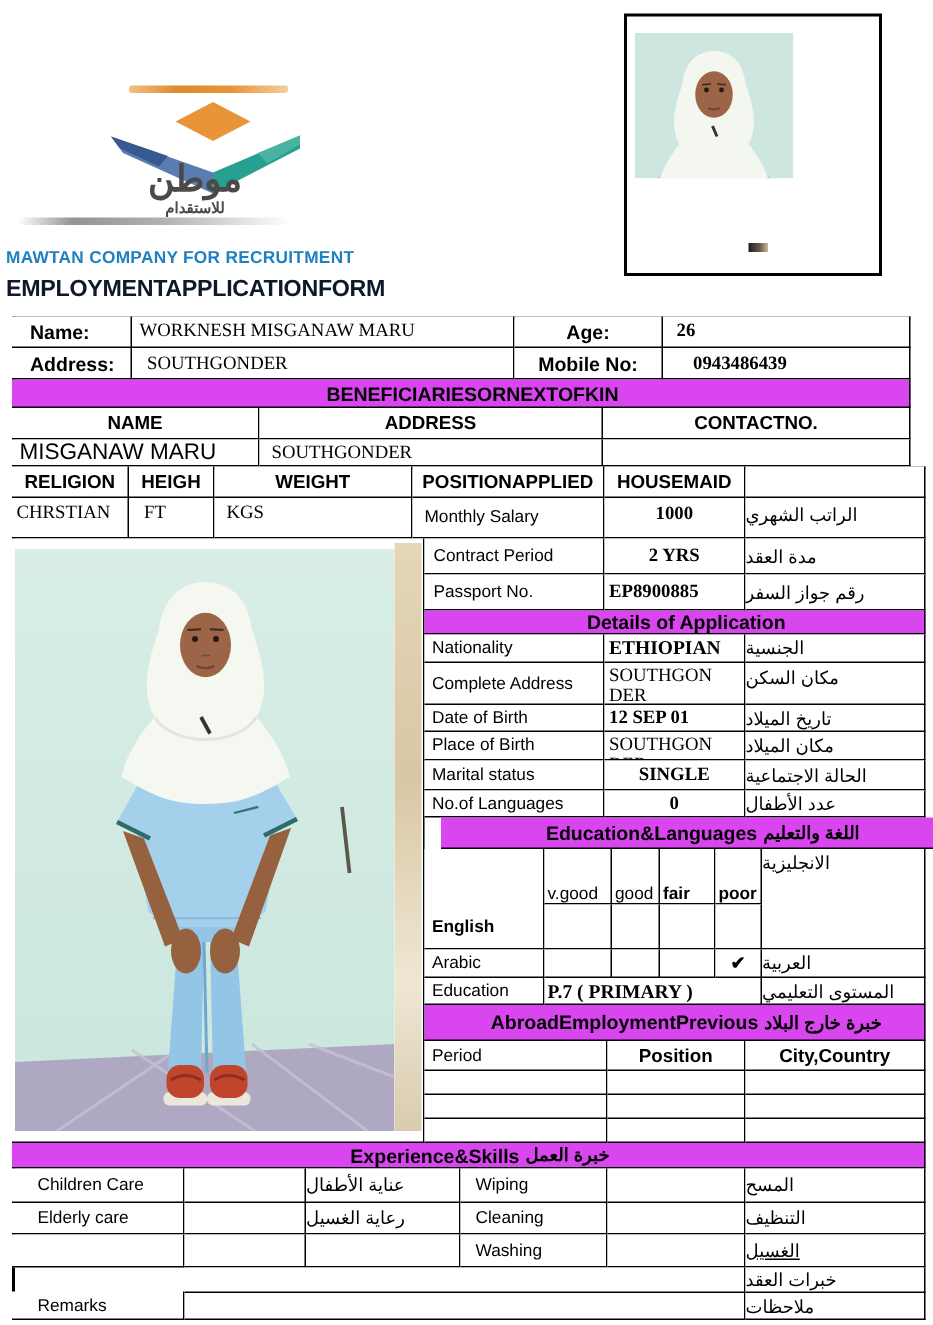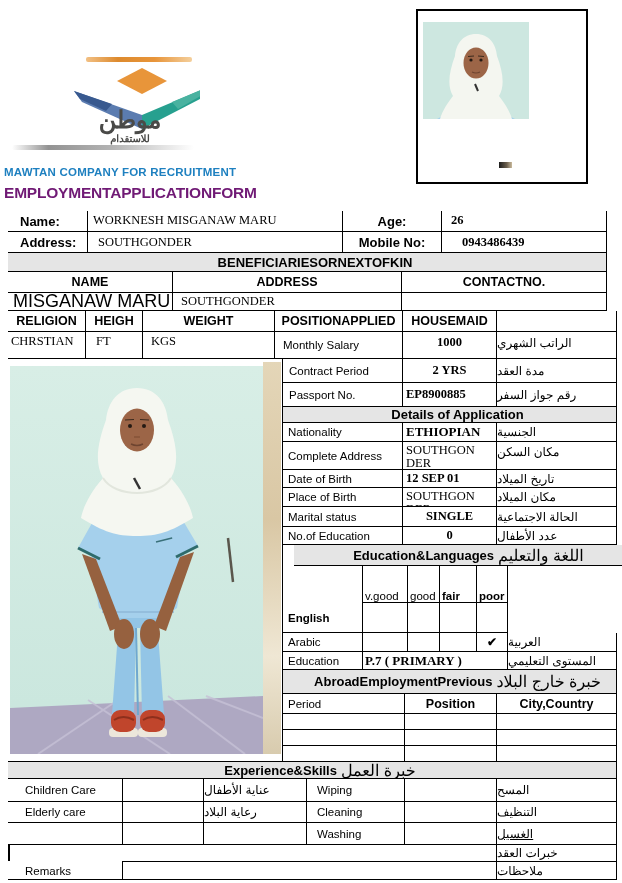--- a/index.html
+++ b/index.html
@@ -6,30 +6,30 @@
   html,body{margin:0;padding:0;background:#fff;}
   #page{position:relative;width:622px;height:883px;background:#fff;overflow:hidden;
         font-family:"Liberation Sans",sans-serif;color:#000;}
   .c{position:absolute;box-sizing:border-box;border-right:1.5px solid #000;border-bottom:1.5px solid #000;
      display:flex;align-items:center;overflow:hidden;font-size:11.5px;background:#fff;padding-left:5px;}
   .hb{font-weight:bold;font-size:12.5px;justify-content:center;padding-left:0;}
   .lb{font-weight:bold;font-size:13px;padding-left:12px;}
   .v{font-family:"Liberation Serif",serif;font-size:12.5px;}
   .vb{font-family:"Liberation Serif",serif;font-size:12.5px;font-weight:bold;}
   .ctr{justify-content:center;padding-left:0;}
-  .band{background:#e5e5e5;font-weight:bold;font-size:13px;justify-content:center;padding-left:16px;gap:4px;}
-  .band .ar-inline{font-weight:normal;font-size:16px;}
+  .band{background:#d946ef;font-weight:bold;font-size:13px;justify-content:center;padding-left:16px;gap:4px;}
+  .band .ar-inline{font-weight:bold;font-size:12px;}
   .ar{justify-content:flex-end;font-size:12px;padding-right:8px;padding-left:0;direction:rtl;}
   .top{align-items:flex-start;padding-top:2px;}
   .blk{display:block;word-break:break-all;line-height:13px;padding-top:2px;}
   .line{position:absolute;background:#000;}
   .shadowline{position:absolute;left:12px;top:145px;width:182px;height:5px;border-radius:3px;
      background:linear-gradient(90deg,rgba(140,140,140,0) 0%,rgba(110,110,110,.75) 20%,rgba(130,130,130,.6) 55%,rgba(160,160,160,0) 100%);}
   .brand{position:absolute;left:4px;top:166px;font-size:11.5px;font-weight:bold;letter-spacing:.2px;}
-  .formtitle{position:absolute;left:4px;top:184px;font-size:15.5px;font-weight:800;letter-spacing:-.2px;color:#701a75;}
+  .formtitle{position:absolute;left:4px;top:184px;font-size:15.5px;font-weight:800;letter-spacing:-.2px;color:#0f172a;}
   .logo{position:absolute;left:60px;top:55px;width:140px;height:92px;}
   .logo .bar{position:absolute;left:26px;top:2px;width:106px;height:5px;border-radius:2px;
      background:linear-gradient(90deg,#f2c084,#dd8a2e 30%,#e8953a 65%,#f4cf9c);}
   .logo .diamond{position:absolute;left:57px;top:13px;width:50px;height:26px;
      clip-path:polygon(50% 0,100% 50%,50% 100%,0 50%);background:#e8953a;}
   .logo .artext{position:absolute;width:100%;text-align:center;color:#4a4a48;font-weight:bold;}
   .photobox{position:absolute;left:416px;top:9px;width:168px;height:171px;border:2px solid #000;background:#fff;}
   .photocell-inner{position:absolute;overflow:hidden;}
   .mark{position:absolute;left:81px;top:151px;width:13px;height:6px;
      background:linear-gradient(90deg,#1d1d1d,#6b5f4e 60%,#cbbb9d);}
@@ -89,21 +89,21 @@
 
   <div class="c lb" style="left:8px;top:232px;width:80px;height:21px;">Address:</div>
   <div class="c v" style="left:88px;top:232px;width:255px;height:21px;padding-left:10px;">SOUTHGONDER</div>
   <div class="c lb ctr" style="left:343px;top:232px;width:99px;height:21px;">Mobile No:</div>
   <div class="c vb" style="left:442px;top:232px;width:165px;height:21px;padding-left:20px;">0943486439</div>
 
   <div class="c band" style="left:8px;top:253px;width:599px;height:19px;">BENEFICIARIESORNEXTOFKIN</div>
   <div class="c hb" style="left:8px;top:272px;width:165px;height:21px;">NAME</div>
   <div class="c hb" style="left:173px;top:272px;width:229px;height:21px;">ADDRESS</div>
   <div class="c hb" style="left:402px;top:272px;width:205px;height:21px;">CONTACTNO.</div>
-  <div class="c" style="left:8px;top:293px;width:165px;height:18px;font-size:18px;">MISGANAW MARU</div>
+  <div class="c" style="left:8px;top:293px;width:165px;height:18px;font-size:15px;">MISGANAW MARU</div>
   <div class="c v" style="left:173px;top:293px;width:229px;height:18px;padding-left:8px;">SOUTHGONDER</div>
   <div class="c" style="left:402px;top:293px;width:205px;height:18px;"></div>
 
   <div class="c hb" style="left:8px;top:311px;width:78px;height:21px;">RELIGION</div>
   <div class="c hb" style="left:86px;top:311px;width:57px;height:21px;">HEIGH</div>
   <div class="c hb" style="left:143px;top:311px;width:132px;height:21px;">WEIGHT</div>
   <div class="c hb" style="left:275px;top:311px;width:128px;height:21px;">POSITIONAPPLIED</div>
   <div class="c hb" style="left:403px;top:311px;width:94px;height:21px;">HOUSEMAID</div>
   <div class="c" style="left:497px;top:311px;width:120px;height:21px;"></div>
 
@@ -196,34 +196,35 @@
   <div class="c ar" style="left:497px;top:470px;width:120px;height:18px;">تاريخ الميلاد</div>
 
   <div class="c" style="left:283px;top:488px;width:120px;height:19px;">Place of Birth</div>
   <div class="c v blk" style="left:403px;top:488px;width:94px;height:19px;padding-left:3px;padding-right:14px;">SOUTHGONDER</div>
   <div class="c ar" style="left:497px;top:488px;width:120px;height:19px;">مكان الميلاد</div>
 
   <div class="c" style="left:283px;top:507px;width:120px;height:20px;">Marital status</div>
   <div class="c vb ctr" style="left:403px;top:507px;width:94px;height:20px;">SINGLE</div>
   <div class="c ar" style="left:497px;top:507px;width:120px;height:20px;">الحالة الاجتماعية</div>
 
-  <div class="c" style="left:283px;top:527px;width:120px;height:18px;">No.of Education</div>
+  <div class="c" style="left:283px;top:527px;width:120px;height:18px;">No.of Languages</div>
   <div class="c vb ctr" style="left:403px;top:527px;width:94px;height:18px;">0</div>
   <div class="c ar" style="left:497px;top:527px;width:120px;height:18px;">عدد الأطفال</div>
 
   <div class="c band" style="left:294px;top:545px;width:334px;height:21px;">
     <span>Education&amp;Languages</span>
       <span class="ar-inline">اللغة والتعليم</span>
   </div>
 
   <div class="c" style="left:283px;top:566px;width:80px;height:67px;align-items:flex-end;padding-bottom:8px;font-weight:bold;">English</div>
   <div class="c" style="left:363px;top:566px;width:45px;height:37px;align-items:flex-end;padding-left:2px;">v.good</div>
   <div class="c" style="left:408px;top:566px;width:32px;height:37px;align-items:flex-end;padding-left:2px;">good</div>
   <div class="c" style="left:440px;top:566px;width:37px;height:37px;align-items:flex-end;padding-left:2px;font-weight:bold;">fair</div>
   <div class="c" style="left:477px;top:566px;width:31px;height:37px;align-items:flex-end;padding-left:2px;font-weight:bold;">poor</div>
+  <div class="c ar" style="left:508px;top:566px;width:109px;height:67px;align-items:flex-start;padding-top:2px;padding-right:3px;">الانجليزية</div>
 
   <div class="c" style="left:363px;top:603px;width:45px;height:30px;"></div>
   <div class="c" style="left:408px;top:603px;width:32px;height:30px;"></div>
   <div class="c" style="left:440px;top:603px;width:37px;height:30px;"></div>
   <div class="c" style="left:477px;top:603px;width:31px;height:30px;"></div>
 
   <div class="c" style="left:283px;top:633px;width:80px;height:19px;">Arabic</div>
   <div class="c" style="left:363px;top:633px;width:45px;height:19px;"></div>
   <div class="c" style="left:408px;top:633px;width:32px;height:19px;"></div>
   <div class="c" style="left:440px;top:633px;width:37px;height:19px;"></div>
@@ -259,21 +260,21 @@
 
   <div class="c" style="left:8px;top:779px;width:115px;height:23px;padding-left:17px;">Children Care</div>
   <div class="c" style="left:123px;top:779px;width:81px;height:23px;"></div>
   <div class="c ar" style="left:204px;top:779px;width:103px;height:23px;padding-right:3px;">عناية الأطفال</div>
   <div class="c" style="left:307px;top:779px;width:98px;height:23px;padding-left:10px;">Wiping</div>
   <div class="c" style="left:405px;top:779px;width:92px;height:23px;"></div>
   <div class="c ar" style="left:497px;top:779px;width:120px;height:23px;padding-right:20px;">المسح</div>
 
   <div class="c" style="left:8px;top:802px;width:115px;height:21px;padding-left:17px;">Elderly care</div>
   <div class="c" style="left:123px;top:802px;width:81px;height:21px;"></div>
-  <div class="c ar" style="left:204px;top:802px;width:103px;height:21px;padding-right:3px;">رعاية البلاد</div>
+  <div class="c ar" style="left:204px;top:802px;width:103px;height:21px;padding-right:3px;">رعاية الغسيل</div>
   <div class="c" style="left:307px;top:802px;width:98px;height:21px;padding-left:10px;">Cleaning</div>
   <div class="c" style="left:405px;top:802px;width:92px;height:21px;"></div>
   <div class="c ar" style="left:497px;top:802px;width:120px;height:21px;padding-right:20px;">التنظيف</div>
 
   <div class="c" style="left:8px;top:823px;width:115px;height:22px;"></div>
   <div class="c" style="left:123px;top:823px;width:81px;height:22px;"></div>
   <div class="c" style="left:204px;top:823px;width:103px;height:22px;"></div>
   <div class="c" style="left:307px;top:823px;width:98px;height:22px;padding-left:10px;">Washing</div>
   <div class="c" style="left:405px;top:823px;width:92px;height:22px;"></div>
   <div class="c ar" style="left:497px;top:823px;width:120px;height:22px;padding-right:36px;text-decoration:underline;">الغسيل</div>

